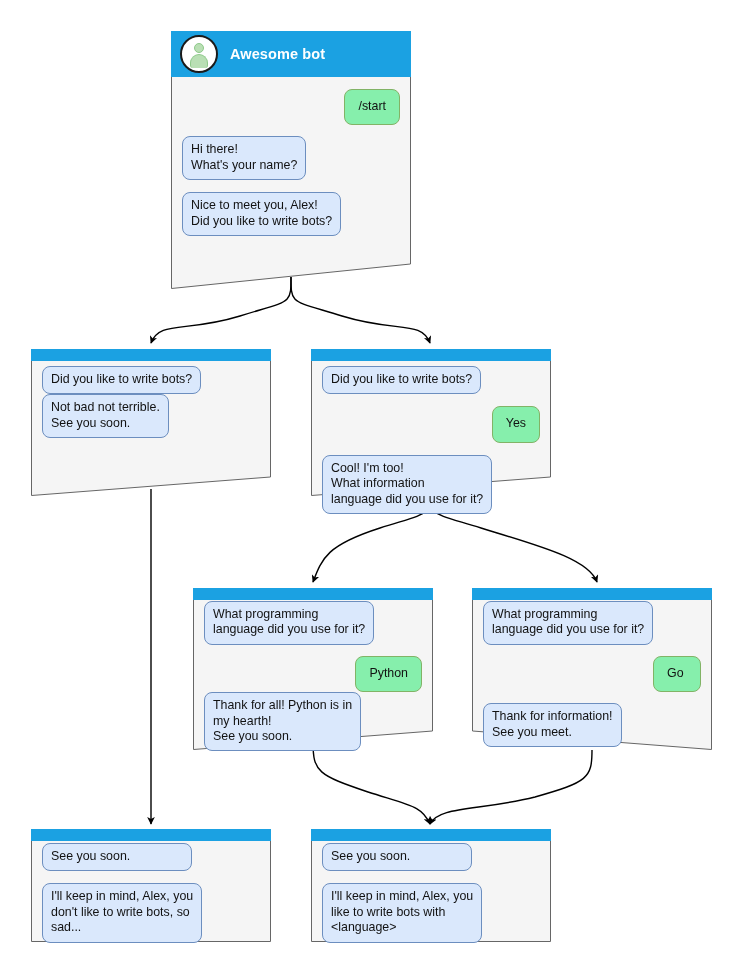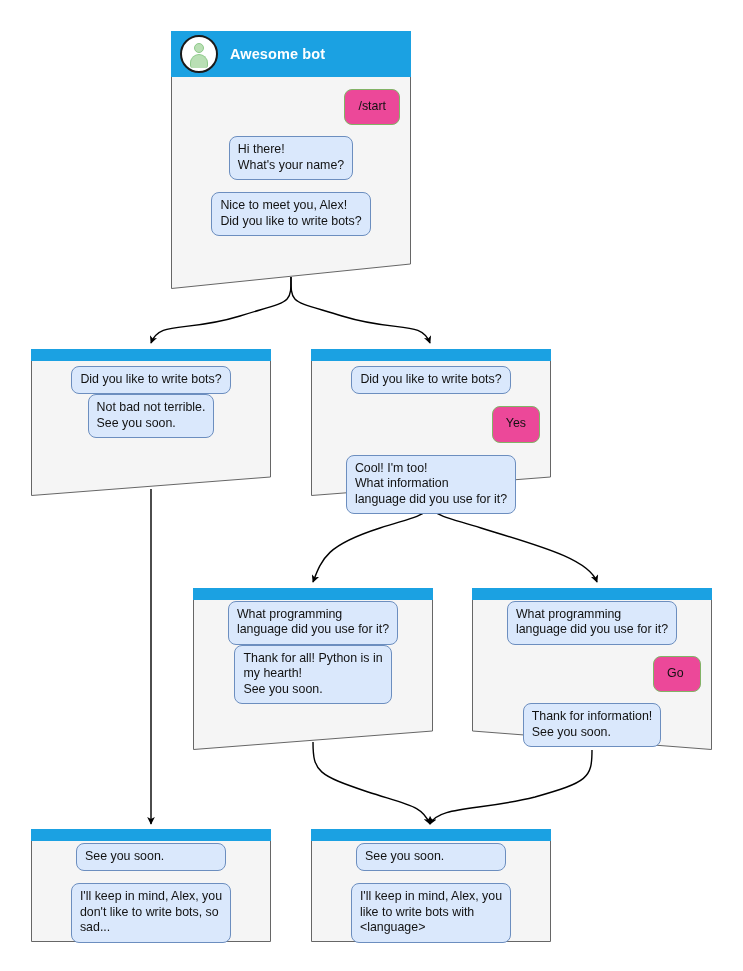--- a/index.html
+++ b/index.html
@@ -119,41 +119,41 @@
 
   
   .msgs {
     position: absolute;
     left: 0;
     width: 100%;
     box-sizing: border-box;
     padding: 0 11px;
   }
   .row { display: flex; }
-  .row.bot  { justify-content: center; }
+  .row.bot  { justify-content: flex-start; }
   .row.user { justify-content: flex-end; }
 
   .bubble {
     display: inline-block;
     box-sizing: border-box;
     border-radius: 8px;
     font-size: 12.4px;
     line-height: 15.4px;
     color: #121212;
     padding: 5px 8px 6px 8px;
     white-space: pre-line;
     border-width: 1px;
     border-style: solid;
   }
   .bubble.bot {
     background: #dae8fc;
     border-color: #6c8ebf;
   }
   .bubble.user {
-    background: #ec4899;
+    background: #86efac;
     border-color: #82b366;
     text-align: left;
   }
   .bubble.user.pad {
     padding: 9px 13px 10px 13px;
   }
 </style>
 </head>
 <body>
 
@@ -272,20 +272,23 @@
         <path d="M 0.5,0.5 L 239.5,0.5 L 239.5,143 L 0.5,161.5 Z" fill="#f5f5f5" stroke="#666666" stroke-width="1"></path>
       </svg>
     </div>
     <div class="content">
       <div class="hdr thin"></div>
       <div class="msgs" style="top:12px;">
         <div class="row bot" style="margin-top:1px;">
           <div class="bubble bot">What programming
 language did you use for it?</div>
         </div>
+        <div class="row user" style="margin-top:11px;">
+          <div class="bubble user pad">Python</div>
+        </div>
         <div class="row bot" style="">
           <div class="bubble bot">Thank for all! Python is in
 my hearth!
 See you soon.</div>
         </div>
       </div>
     </div>
   </div>
 
   <div class="screen" style="left:472px; top:588px; width:240px; height:162px;">
@@ -299,21 +302,21 @@
       <div class="msgs" style="top:12px;">
         <div class="row bot" style="margin-top:1px;">
           <div class="bubble bot">What programming
 language did you use for it?</div>
         </div>
         <div class="row user" style="margin-top:11px;align-items:flex-end;">
           <div class="bubble user pad" style="min-width:48px;">Go</div>
         </div>
         <div class="row bot" style="margin-top:11px;">
           <div class="bubble bot">Thank for information!
-See you soon.</div>
+See you meet.</div>
         </div>
       </div>
     </div>
   </div>
 
   <div class="screen" style="left:31px; top:829px; width:240px; height:113px;">
     <div class="skewframe">
       <svg viewBox="0 0 240 113" preserveAspectRatio="none" xmlns="http://www.w3.org/2000/svg">
         <path d="M 0.5,0.5 L 239.5,0.5 L 239.5,112.5 L 0.5,112.5 Z" fill="#f5f5f5" stroke="#666666" stroke-width="1"></path>
       </svg>

